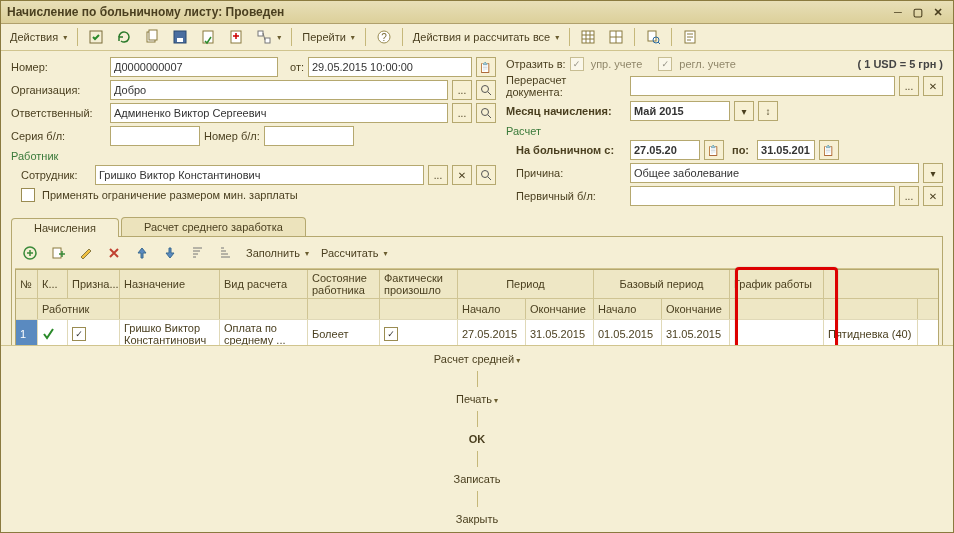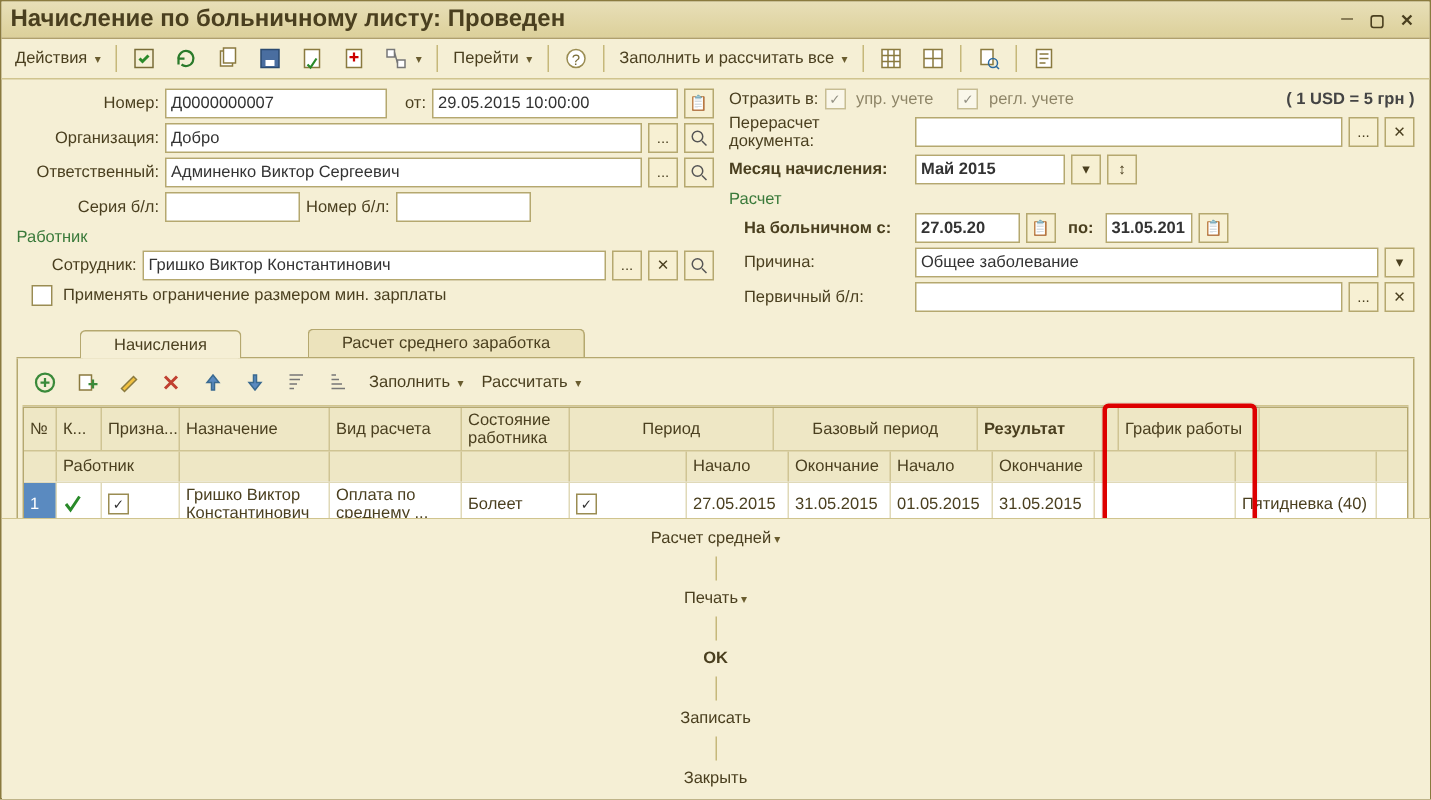--- a/index.html
+++ b/index.html
@@ -15,21 +15,21 @@
     border: 1px solid #8a7a3f;
   }
   .titlebar {
     background: linear-gradient(#e8dfb8, #dcd09a);
     border-bottom: 1px solid #b0a06c;
     padding: 3px 6px;
     display: flex;
     align-items: center;
     font-weight: bold;
   }
-  .titlebar .title { flex: 1; font-size: 16px; }
+  .titlebar .title { flex: 1; font-size: 12px; }
   .titlebar .winbtn {
     width: 18px; height: 16px;
     display: inline-flex;
     align-items: center; justify-content: center;
     margin-left: 2px;
     cursor: pointer;
   }
   .toolbar {
     background: #f5efd5;
     border-bottom: 1px solid #d0c48e;
@@ -48,21 +48,21 @@
     cursor: pointer;
   }
   .dd::after { content:"▾"; font-size:8px; margin-left:2px; color:#6a5d2f;}
   .sep { width:1px; height:18px; background:#c6b87a; margin:0 3px; }
   .icon { display:inline-block; width:16px; height:16px; }
   svg { display:block; }
   .content { padding: 6px 10px 4px 10px; }
   .twocol { display:flex; gap:10px; }
   .col { flex:1; }
   .row { display:flex; align-items:center; margin-bottom:3px; gap:4px; }
-  .lbl { width:95px;text-align:right; }
+  .lbl { width:95px; }
   .lbl-wide { width:120px; }
   input.fld, .fld {
     background:#fff;
     border:1px solid #b5a86f;
     height:20px;
     padding:1px 3px;
     font-family:inherit;
     font-size:11px;
     color:#333;
   }
@@ -83,21 +83,20 @@
   .curr { color:#444; font-weight:bold; }
   .tabs { display:flex; margin-top:8px; border-bottom:1px solid #b5a86f;}
   .tab {
     padding:3px 22px;
     border:1px solid #b5a86f;
     border-bottom:none;
     background:#ece3bc;
     margin-right:2px;
     cursor:pointer;
     border-radius:4px 4px 0 0;
-    margin-left:42px;
   }
   .tab.active { background:#f5efd5; position:relative; top:1px; }
   .tabpane { border:1px solid #b5a86f; border-top:none; padding:3px; background:#f5efd5;}
   .tabtoolbar { display:flex; gap:2px; padding:2px 0 4px 2px; border-bottom:1px solid #d0c48e;}
   .grid { border:1px solid #b5a86f; background:#fff; font-size:11px; overflow:hidden;}
   .gridhdr { display:flex; background:#eee7c5;}
   .gridhdr2 { display:flex; background:#eee7c5; border-top:1px solid #cfc493;}
   .gc { border-right:1px solid #cfc493; padding:2px 4px; display:flex; align-items:center; min-height:20px;}
   .gridbody { background:#fff; }
   .grow { display:flex; border-top:1px solid #e0d9b8;}
@@ -212,21 +211,21 @@
   <div class="tb-btn">
       <span class="icon">
         <svg viewBox="0 0 16 16">
           <circle cx="8" cy="8" r="6" fill="#fff" stroke="#9a8c52"></circle>
           <text x="8" y="12" text-anchor="middle" font-size="10" fill="#7a6d38">?</text>
         </svg>
       </span>
     </div>
   <div class="sep"></div>
   <div class="tb-btn dd">
-      <span>Заполнить и рассчитать все</span>
+      <span>Действия и рассчитать все</span>
     </div>
   <div class="sep"></div>
   <div class="tb-btn">
       <span class="icon">
         <svg viewBox="0 0 16 16">
           <rect x="2" y="2" width="12" height="12" fill="#fff" stroke="#8a7a3f"></rect>
           <path d="M2 6 h12 M2 10 h12 M6 2 v12 M10 2 v12" stroke="#8a7a3f"></path>
         </svg>
       </span>
     </div>
@@ -258,21 +257,21 @@
       </span>
     </div>
 </div>
 
 <div class="content">
   <div class="twocol">
 
     <div class="col">
       <div class="row">
         <span class="lbl">Номер:</span>
-        <input class="fld" style="width: 148px;" value="Д0000000007">
+        <input class="fld" style="width: 168px;" value="Д0000000007">
         <span class="lbl" style="width:22px;text-align:right">от:</span>
         <input class="fld" style="width: 164px;" value="29.05.2015 10:00:00">
         <span class="btn-sm">📋</span>
       </div>
       <div class="row">
         <span class="lbl">Организация:</span>
         <input class="fld flex1" value="Добро" style="">
         <span class="btn-sm">...</span>
         <span class="btn-sm">
             <svg width="12" height="12" viewBox="0 0 12 12">
@@ -422,23 +421,23 @@
     <div class="grid-wrap">
     <div class="grid">
 
       <div class="gridhdr">
         <div class="gc c-num">№</div>
         <div class="gc c-k">К...</div>
         <div class="gc c-prizn">Призна...</div>
         <div class="gc c-nazn">Назначение</div>
         <div class="gc c-vid">Вид расчета</div>
         <div class="gc c-sost">Состояние работника</div>
+        <div class="gc c-fakt">Фактически произошло</div>
         <div class="gc c-per" style="justify-content:center">Период</div>
         <div class="gc c-baz" style="justify-content:center">Базовый период</div>
-        <div class="gc c-res bold">Результат</div>
         <div class="gc c-graf">График работы</div>
       </div>
 
       <div class="gridhdr2">
         <div class="gc c-num"></div>
         <div class="gc" style="width:82px">Работник</div>
         <div class="gc c-nazn"></div>
         <div class="gc c-vid"></div>
         <div class="gc c-sost"></div>
         <div class="gc c-fakt"></div>

